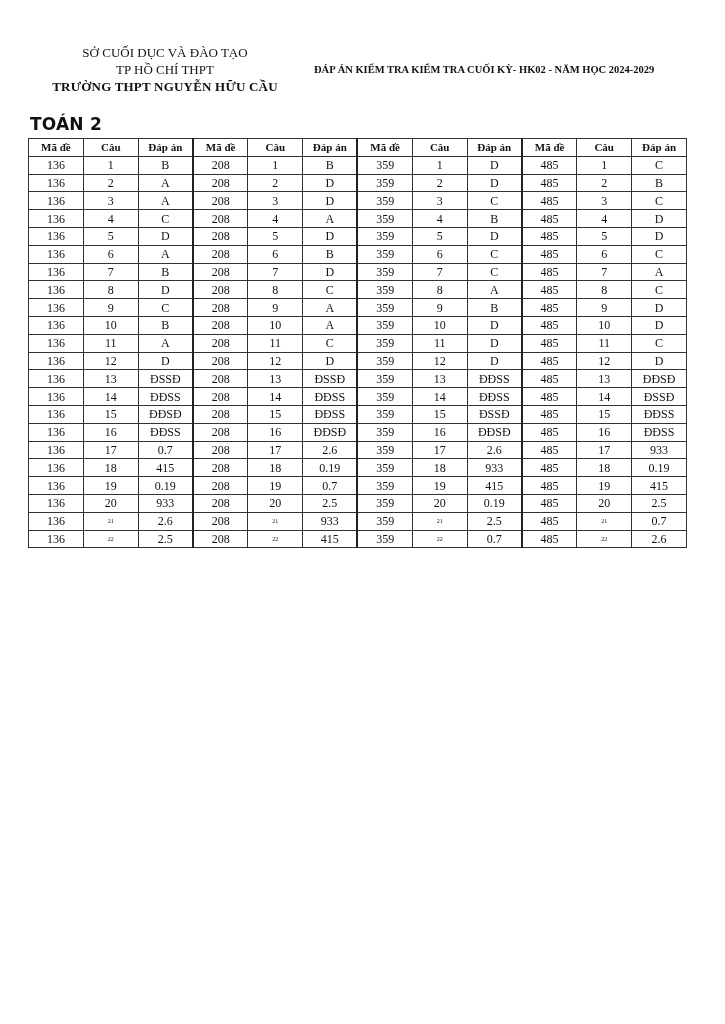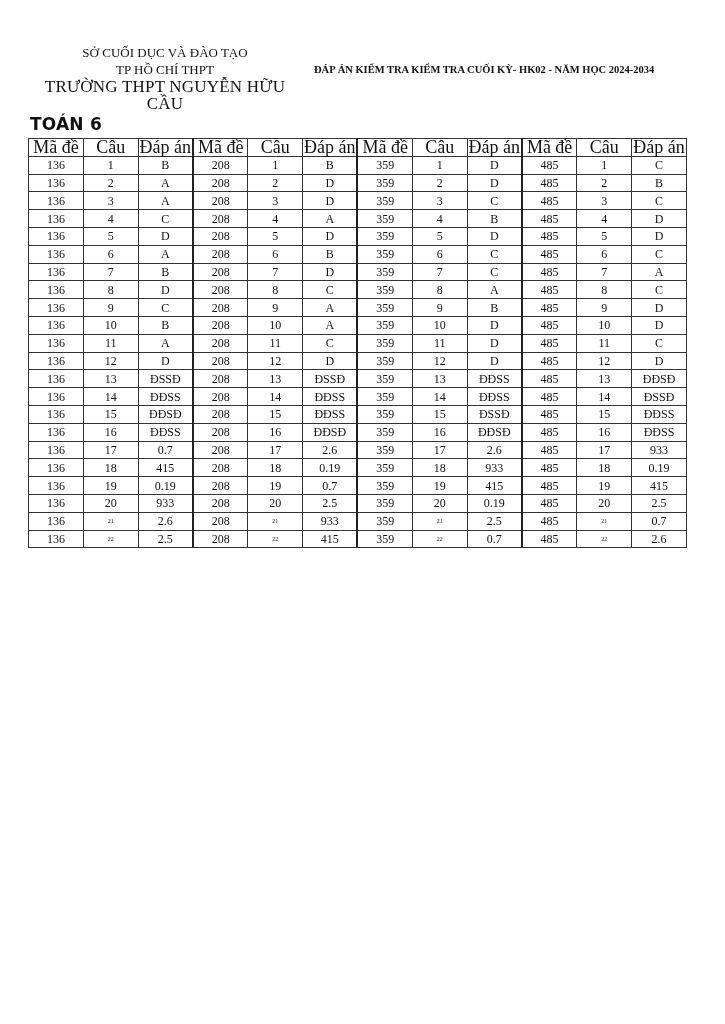--- a/index.html
+++ b/index.html
@@ -1,37 +1,37 @@
 <!DOCTYPE html>
 <html><head>
 <meta charset="utf-8">
 <style>
   html, body { margin: 0; padding: 0; background: #ffffff; }
   body { width: 725px; height: 1024px; position: relative; overflow: hidden; font-family: "Liberation Serif", serif; color: #111; }
   .hdr-left { position: absolute; left: 30px; top: 44px; width: 270px; text-align: center; font-size: 13px; line-height: 17px; }
-  .hdr-left .school { font-weight: normal; font-size: 17px; letter-spacing: 0.2px; }
+  .hdr-left .school { font-weight: bold; font-size: 13px; letter-spacing: 0.2px; }
   .hdr-right { position: absolute; left: 314px; top: 64px; font-size: 10.5px; font-weight: bold; white-space: nowrap; }
   .subject { position: absolute; left: 30px; top: 114px; font-family: "DejaVu Sans", sans-serif; font-weight: bold; font-size: 17px; letter-spacing: 0.2px; }
   table { position: absolute; left: 28px; top: 138px; width: 659px; border-collapse: collapse; table-layout: fixed; font-size: 12px; }
   th, td { border: 1px solid #333; text-align: center; height: 16.8px; padding: 0; line-height: 16px; }
-  th { font-weight: normal; font-size: 18px; }
+  th { font-weight: bold; font-size: 11px; }
   table { border: 1.5px solid #222; }
   .grp { border-left: 2px solid #222; }
   td.tiny { font-size: 6px; }
 </style>
 </head>
 <body>
 
 <div class="hdr-left">
   <div>SỞ CUỐI DỤC VÀ ĐÀO TẠO</div>
   <div>TP HỒ CHÍ THPT</div>
   <div class="school">TRƯỜNG THPT NGUYỄN HỮU CẦU</div>
 </div>
-<div class="hdr-right">ĐÁP ÁN KIỂM TRA KIỂM TRA CUỐI KỲ- HK02 - NĂM HỌC 2024-2034</div>
-<div class="subject">TOÁN 6</div>
+<div class="hdr-right">ĐÁP ÁN KIỂM TRA KIỂM TRA CUỐI KỲ- HK02 - NĂM HỌC 2024-2029</div>
+<div class="subject">TOÁN 2</div>
 
 <table>
   <thead>
     <tr id="hdr-row">
         <th>Mã đề</th>
         <th>Câu</th>
         <th>Đáp án</th>
         <th class="grp">Mã đề</th>
         <th>Câu</th>
         <th>Đáp án</th>

